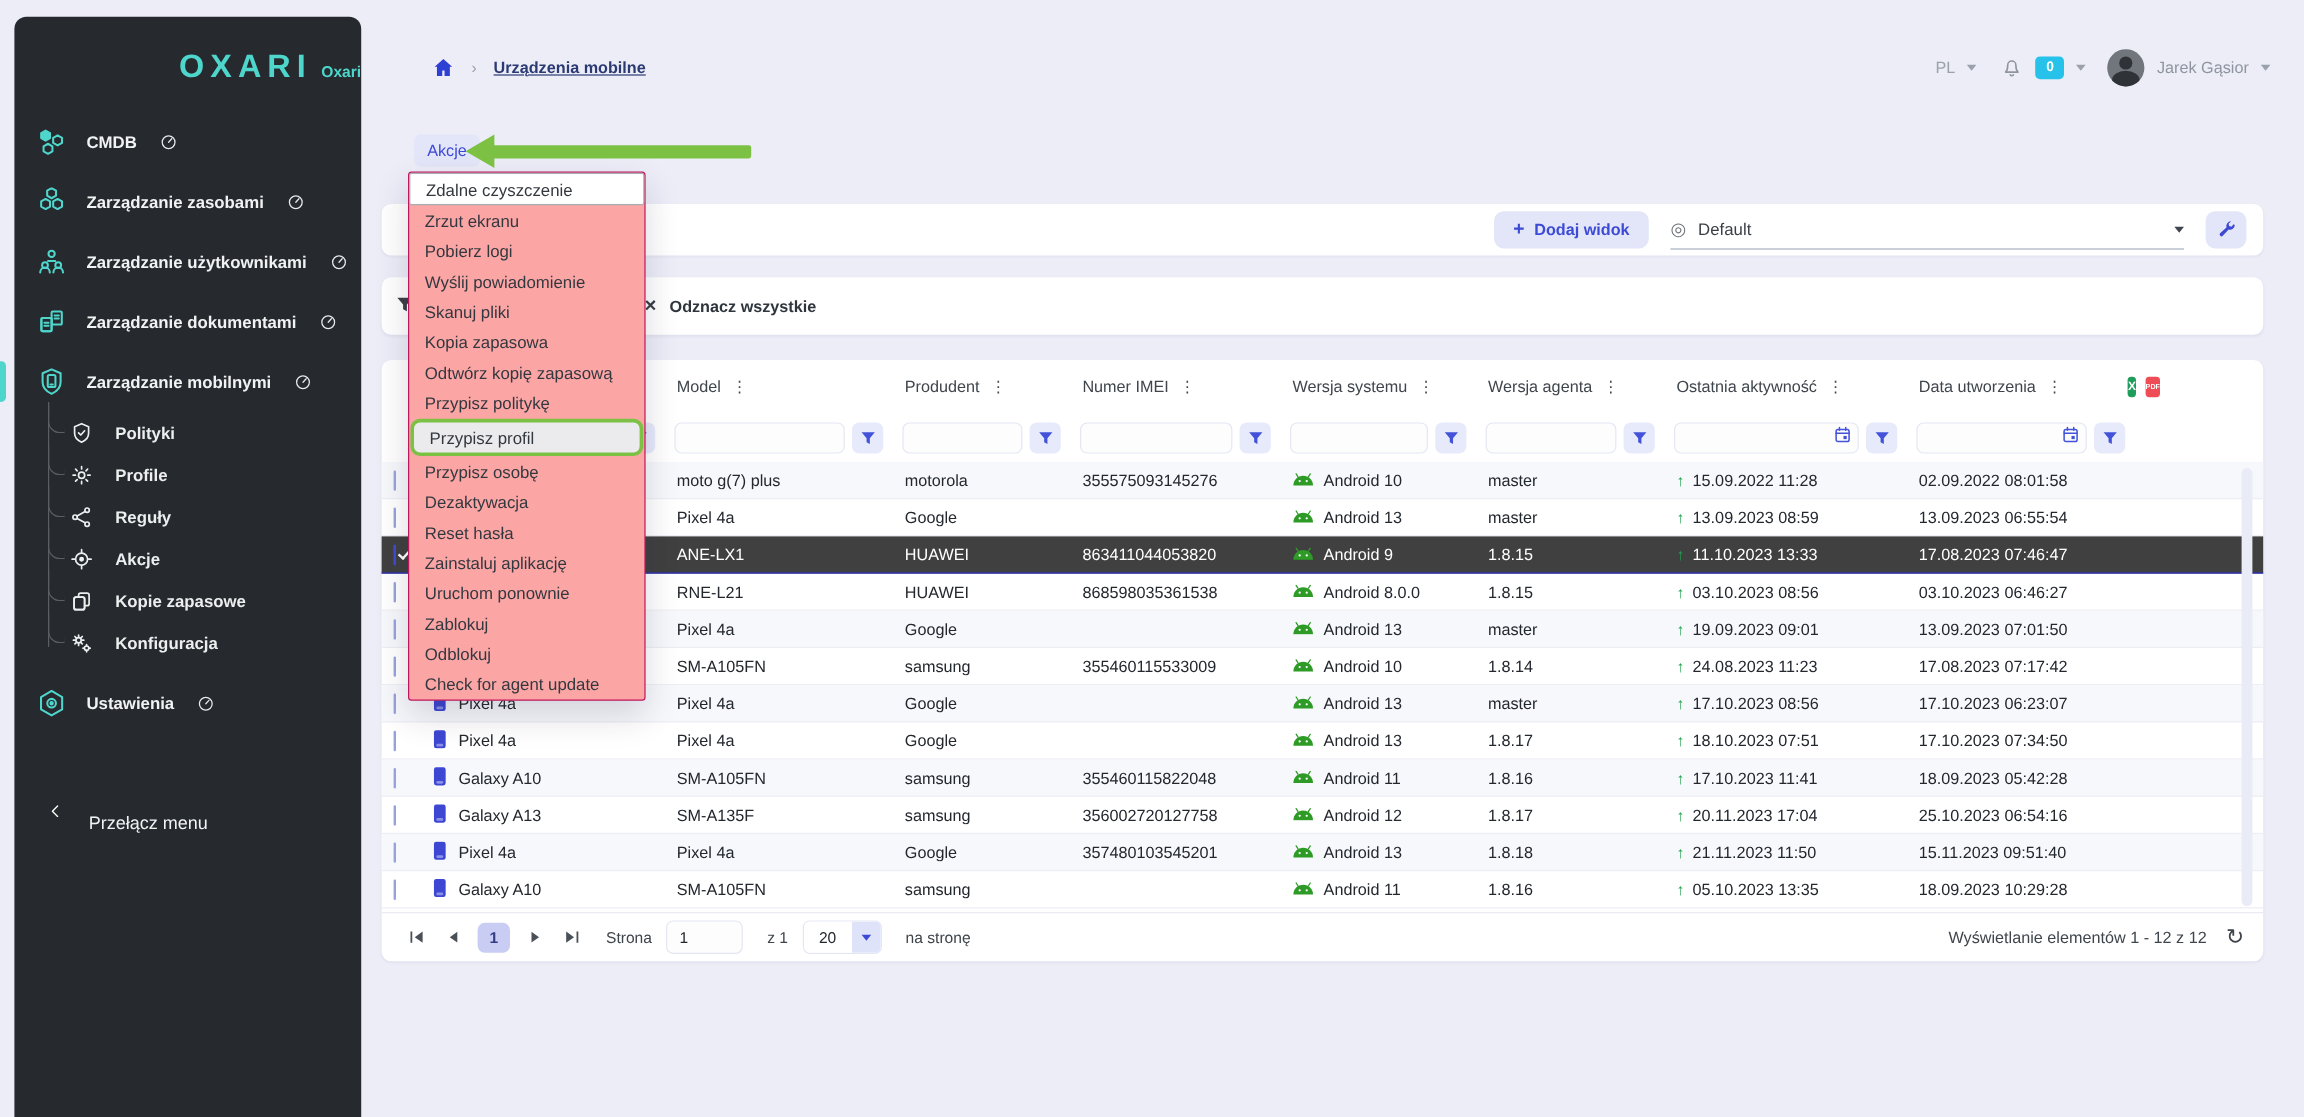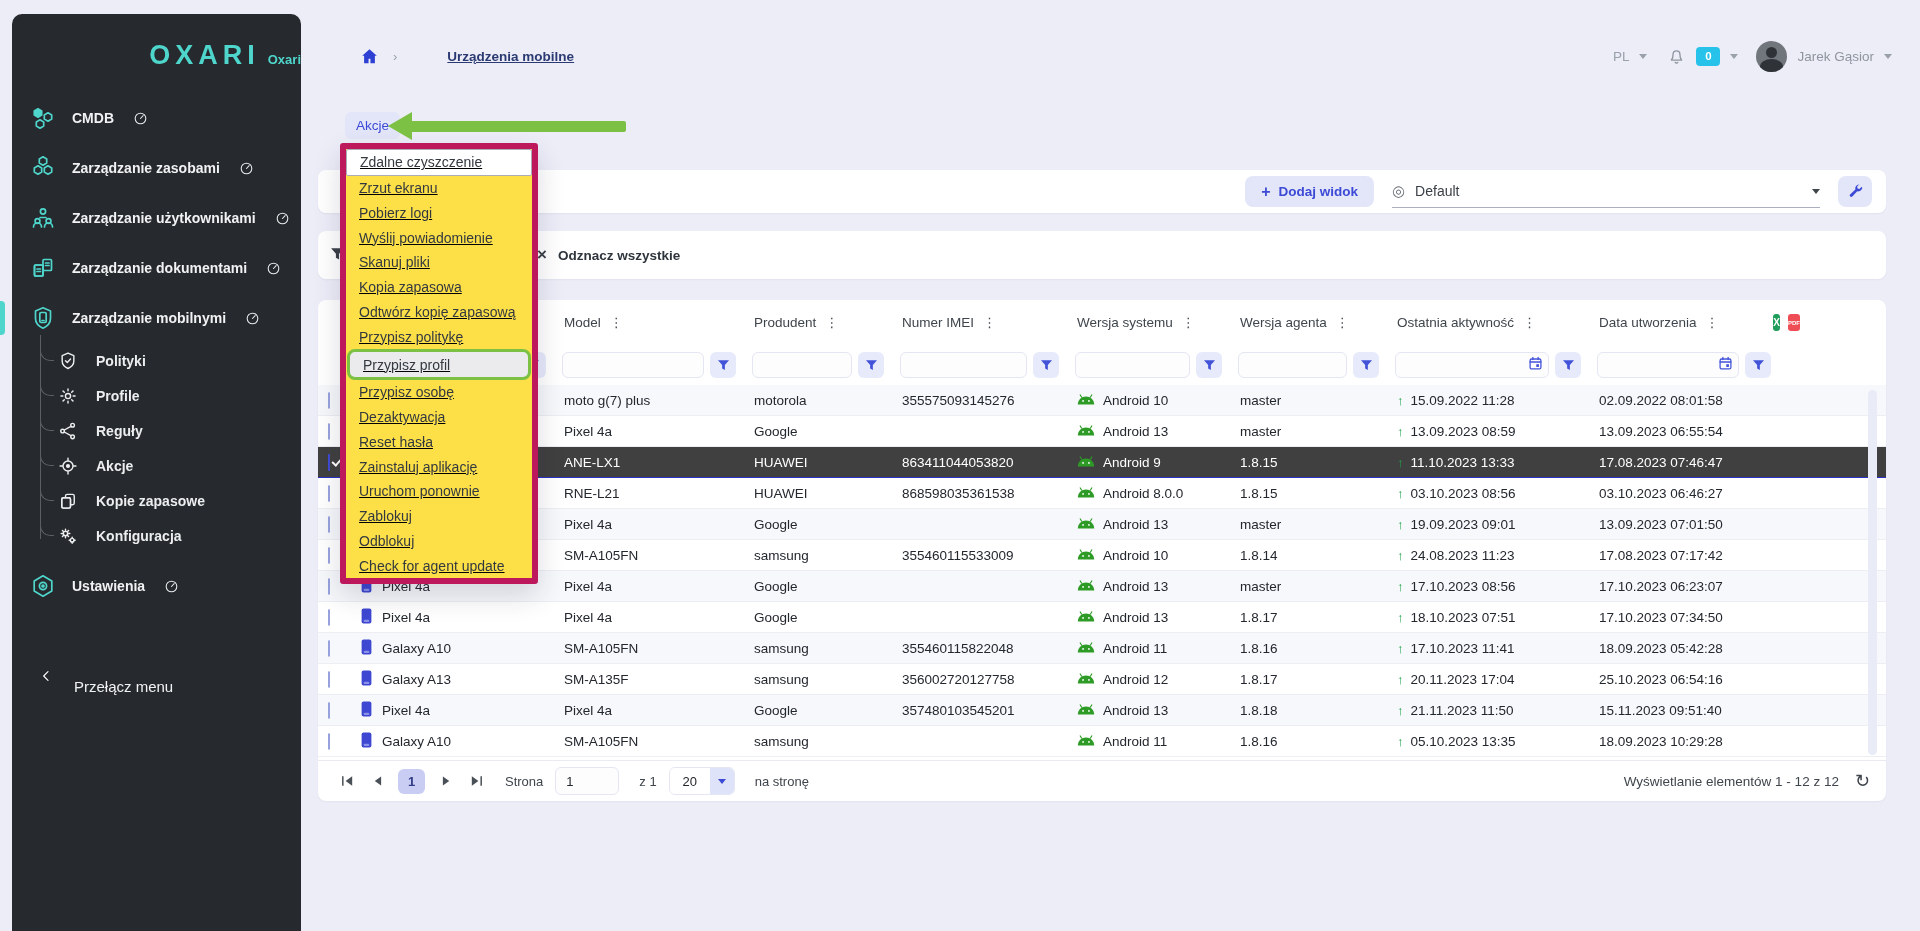--- a/index.html
+++ b/index.html
@@ -34,21 +34,21 @@
   .collapse-row { display:flex; align-items:center; gap:20px; padding-left:26px; margin-top:46px; cursor:pointer; }
   .collapse-row .chev { width:16px; height:16px; color:#ffffff; }
   .collapse-row .s-label { font-size:15px; font-weight:400; color:#f1f2f3;margin-top:21px; }
 
   
   .topbar { position:absolute; left:318px; right:28px; top:36px; height:40px;
     display:flex; align-items:center; }
   .crumb { display:flex; align-items:center; gap:14px; margin-left:42px; }
   .crumb .home { width:19px; height:19px; color:#2e3fd3; cursor:pointer; }
   .crumb .sep { color:#9aa1ab; font-size:13px; }
-  .crumb a { color:#2b3a72; font-size:13.5px; font-weight:700; text-decoration:underline; cursor:pointer;margin-left:36px; }
+  .crumb a { color:#2b3a72; font-size:13.5px; font-weight:700; text-decoration:underline; cursor:pointer; }
   .top-right { margin-left:auto; display:flex; align-items:center; gap:10px; }
   .caret { width:0; height:0; border-left:4.5px solid transparent; border-right:4.5px solid transparent;
     border-top:5px solid #9aa1ab; display:inline-block; }
   .lang { color:#9aa1ab; font-size:13.5px; }
   .bell { width:19px; height:19px; color:#8f959e; margin-left:10px; cursor:pointer; }
   .badge { min-width:24px; height:19px; background:#26c2ea; border-radius:4px; color:#fff;
     font-size:11.5px; font-weight:700; display:flex; align-items:center; justify-content:center; }
   .avatar { width:31px; height:31px; border-radius:50%; background:#71767d; position:relative;
     overflow:hidden; margin-left:8px; }
   .avatar::before { content:""; position:absolute; left:10px; top:6px; width:11px; height:11px;
@@ -61,22 +61,22 @@
   .akcje-btn { position:absolute; left:345px; top:112px; height:27px; padding:0 11px;
     background:#e3e6f8; border:none; border-radius:6px; color:#3c4ad6; font-size:13.5px;
     font-family:inherit; cursor:pointer; z-index:40; }
   .g-arrow { position:absolute; top:112px; left:388px; width:240px; height:28px; z-index:60; pointer-events:none; }
   .g-arrow .body { position:absolute; left:22px; top:9px; width:216px; height:11px; background:#7cc144; border-radius:2px; }
   .g-arrow .head { position:absolute; left:0; top:0; width:0; height:0;
     border-top:14px solid transparent; border-bottom:14px solid transparent; border-right:24px solid #7cc144; }
 
   
   .dropdown { position:absolute; left:340px; top:143px; width:198px; height:441px;
-    background:#fde047; border:6px solid #be185d; border-radius:3px;
-    box-shadow:0 12px 28px rgba(30,34,60,.16); z-index:50; display:flex; flex-direction:column;text-decoration:underline; }
+    background:#fca5a5; border:1px solid #be185d; border-radius:3px;
+    box-shadow:0 12px 28px rgba(30,34,60,.16); z-index:50; display:flex; flex-direction:column; }
   .menu-item { flex:1; display:flex; align-items:center; padding-left:13px;
     font-size:14px; color:#33383f; cursor:pointer; border-radius:2px; }
   .menu-item.focused { border:1px solid #aaadb6; background:#fff; }
   .menu-item.highlighted { border:3px solid #7cc144; border-radius:8px; background:#ebebee; margin:0 1px; }
 
   
   .band { position:absolute; left:318px; width:1568px; background:#fff; border-radius:8px;
     box-shadow:0 1px 2px rgba(40,40,90,.05); }
   .views-band { top:170px; height:43px; display:flex; align-items:center; justify-content:flex-end;
     padding-right:14px; gap:18px; }

